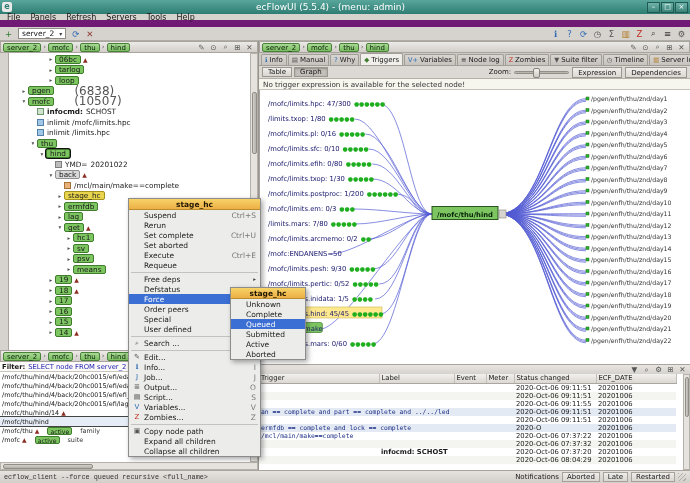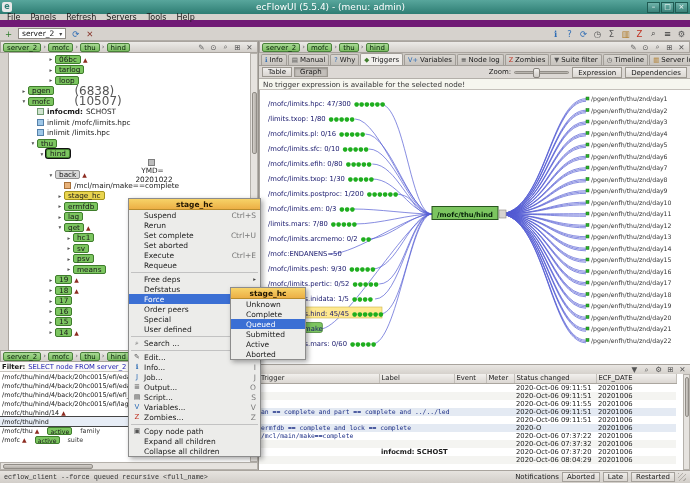--- a/index.html
+++ b/index.html
@@ -241,21 +241,21 @@
       <span>inlimit /limits.hpc</span>
     </div>
     <div class="tree-row" style="padding-left: 18px;">
       <span class="expander">▾</span>
       <span class="chip active">thu</span>
     </div>
     <div class="tree-row" style="padding-left: 27px;">
       <span class="expander">▾</span>
       <span class="chip active selected">hind</span>
     </div>
-    <div class="tree-row" style="padding-left: 36px; flex-direction: column;">
+    <div class="tree-row" style="padding-left: 36px;">
       <span class="expander"></span>
       <span class="attr-icon variable"></span>
       <span>YMD=</span>
       <span class="attr-value">20201022</span>
     </div>
     <div class="tree-row" style="padding-left: 36px;">
       <span class="expander">▾</span>
       <span class="chip unknown">back</span>
       <span class="marker">▲</span>
     </div>

